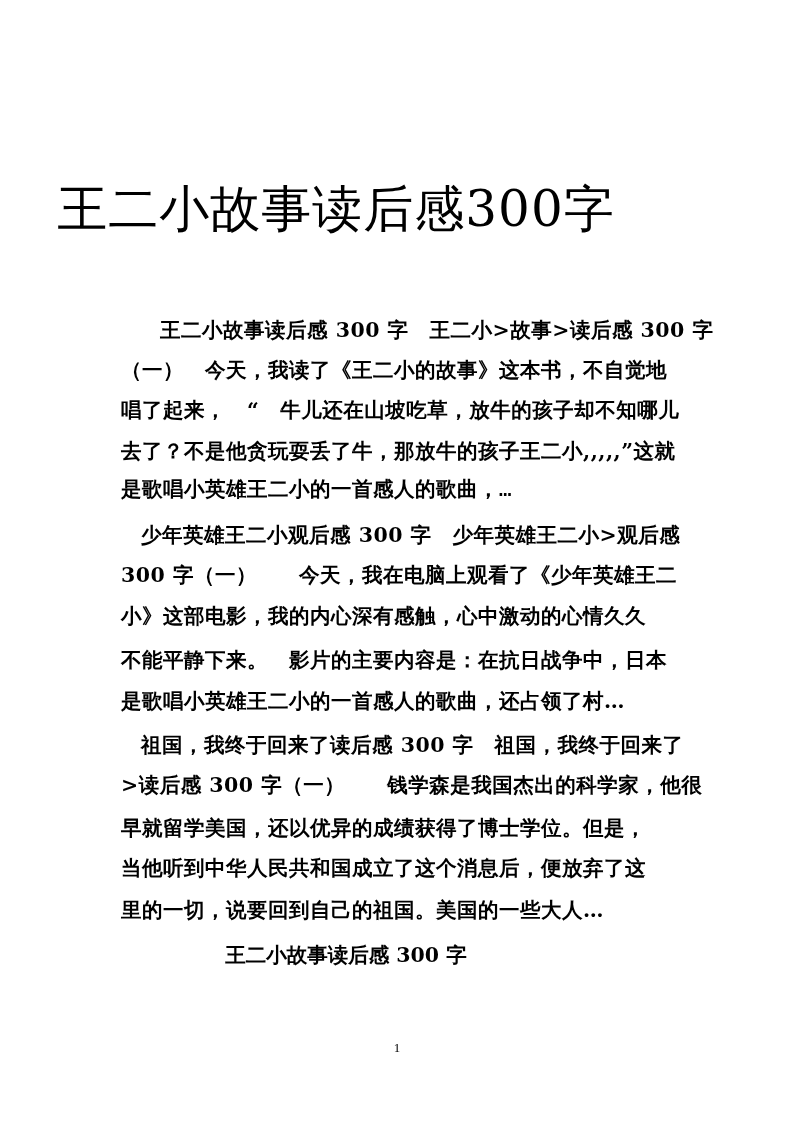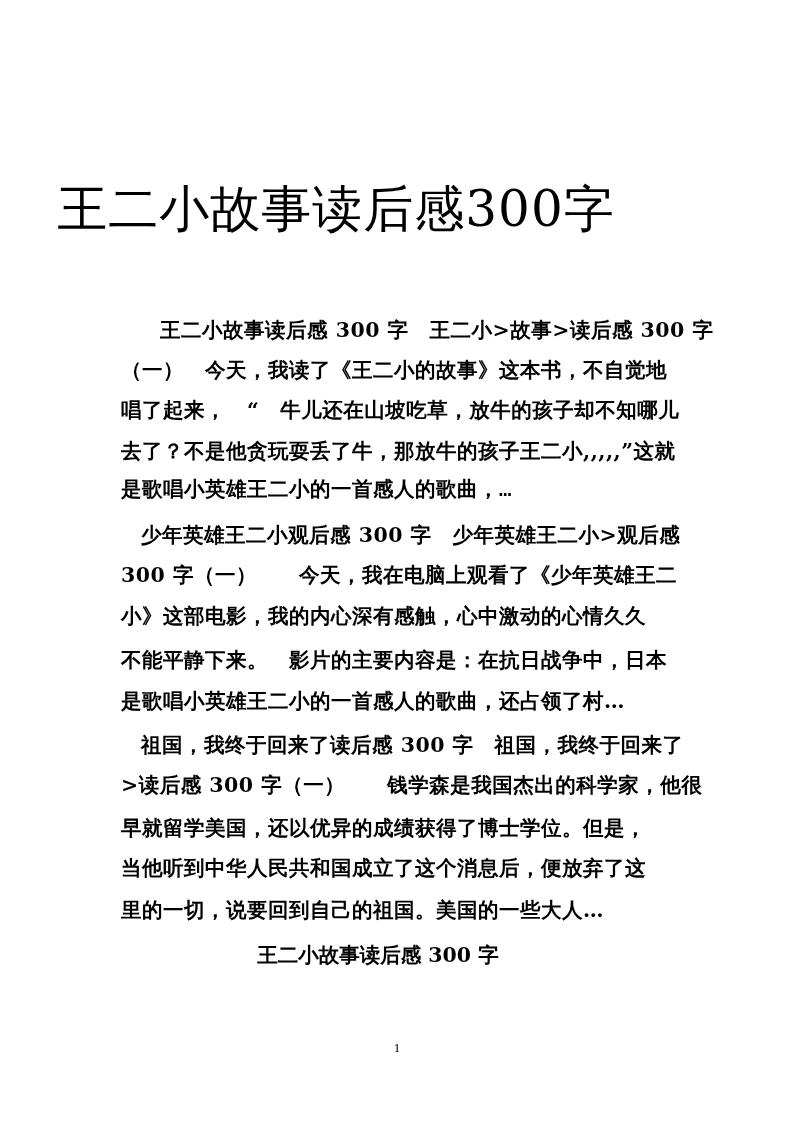--- a/index.html
+++ b/index.html
@@ -3,21 +3,21 @@
 <meta charset="utf-8">
 <style>
   html, body { margin:0; padding:0; background:#ffffff; }
   body { width:794px; height:1123px; position:relative; overflow:hidden;
          font-family:"DejaVu Serif","Liberation Serif",serif; color:#000; }
   .title { position:absolute; left:0; width:672px; top:140px; text-align:center;
            font-size:50px; line-height:70px; font-weight:normal; letter-spacing:1px; }
   .line { position:absolute; left:121px; font-size:20.5px; line-height:30px; white-space:nowrap;
           font-weight:bold; letter-spacing:0.5px; }
   .footer-title { position:absolute; left:0; width:692px; text-align:center; top:940px;
-                  font-size:20.5px; line-height:30px; font-weight:bold;margin-left:32px; }
+                  font-size:20.5px; line-height:30px; font-weight:bold; }
   .page-num { position:absolute; left:0; width:794px; text-align:center; top:1040px;
               font-size:13px; font-family:"Liberation Serif",serif; }
 </style>
 </head>
 <body>
 
 <div>
   <h1 class="title">王二小故事读后感300字</h1>
 
   <div class="line" style="left:160px; top:315px;text-align:right;">王二小故事读后感 300 字　王二小&gt;故事&gt;读后感 300 字</div>

